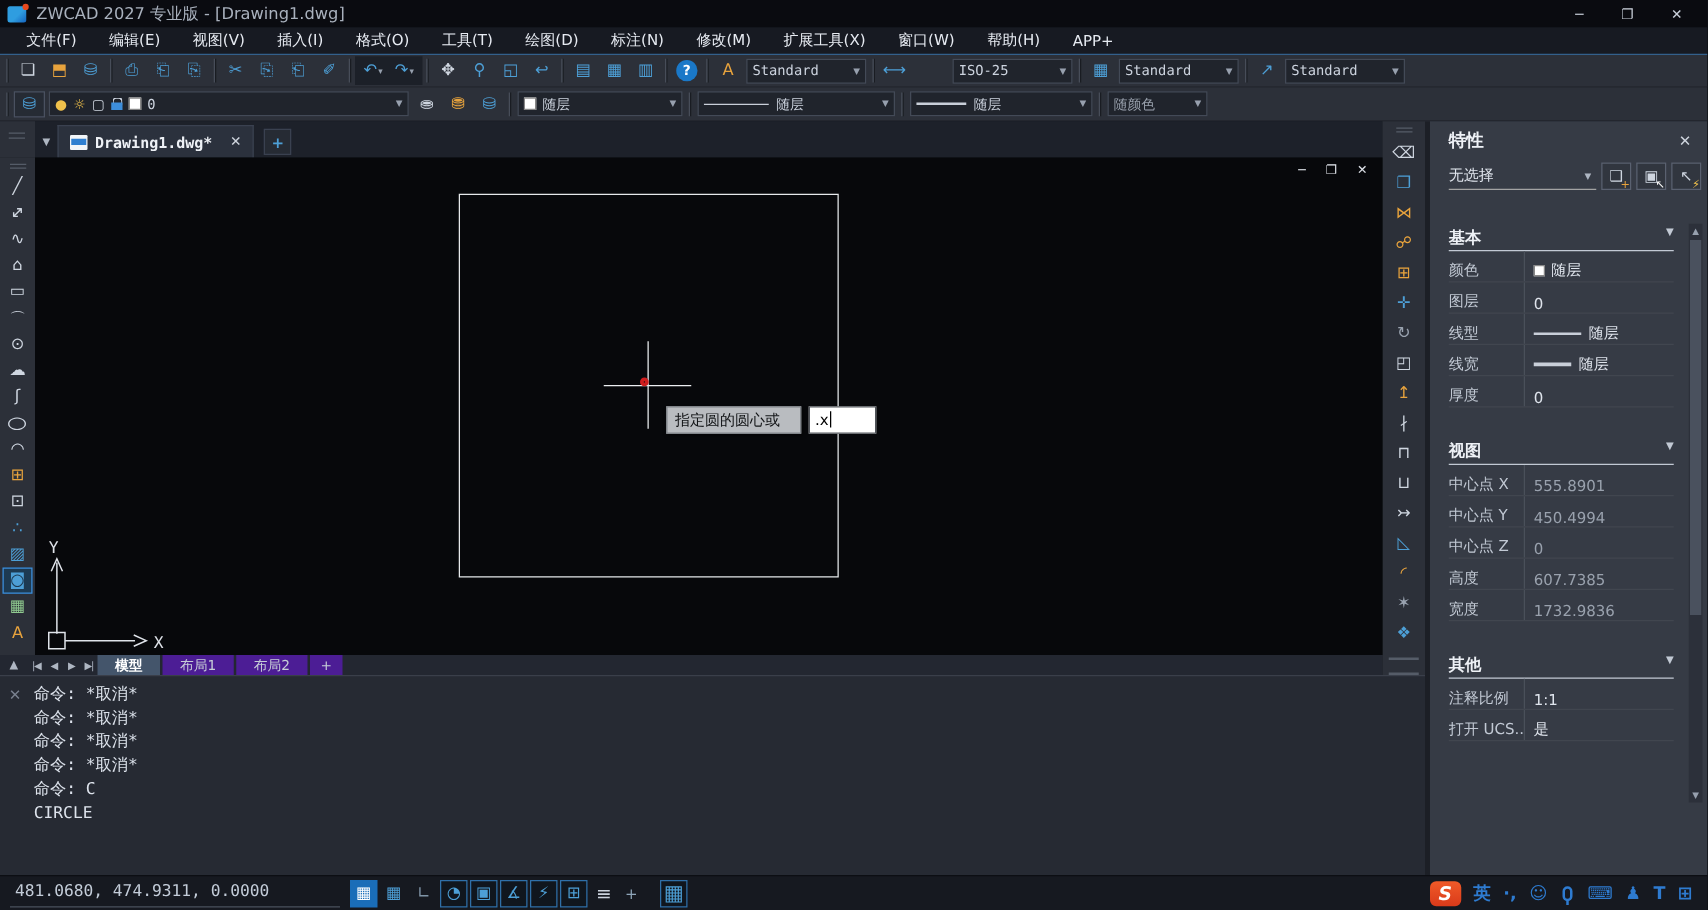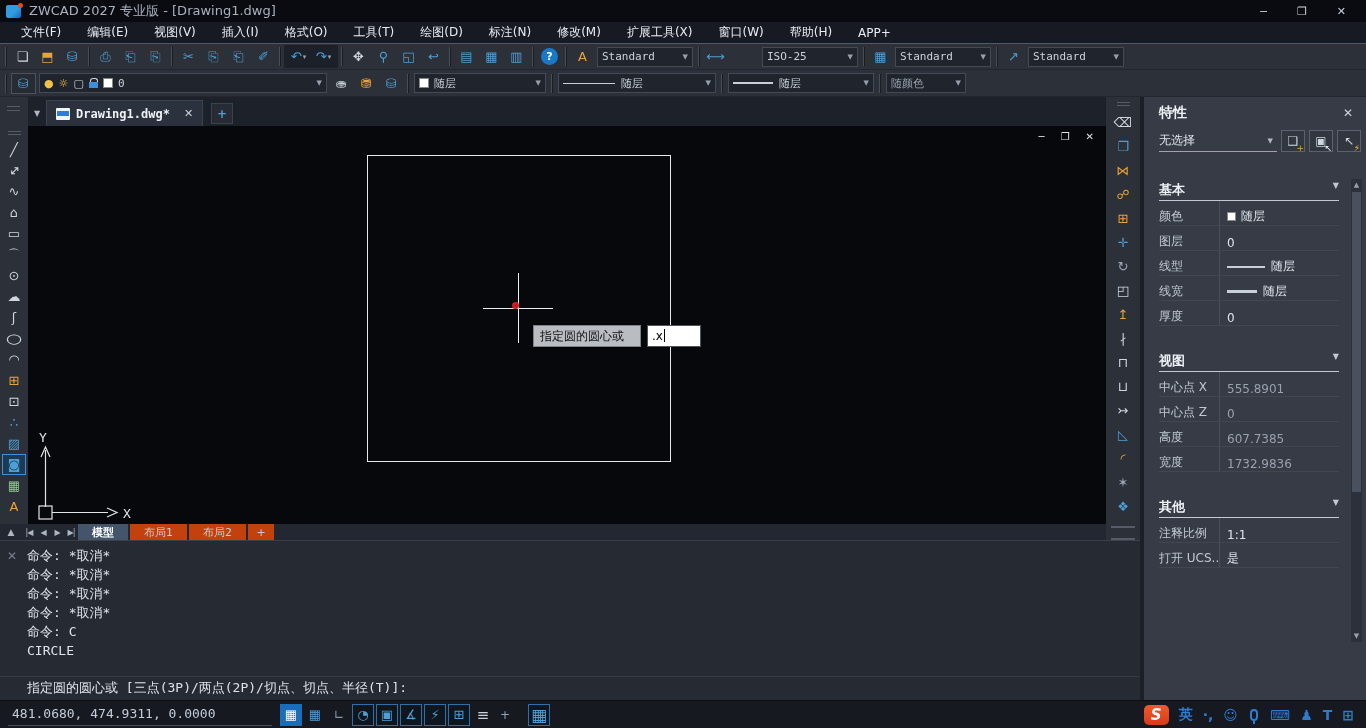--- a/index.html
+++ b/index.html
@@ -73,21 +73,21 @@
   .ch-v{position:absolute;left:490px;top:147px;width:1px;height:70px;background:#eceef1}
   .ch-ring{position:absolute;left:484px;top:176px;width:7px;height:7px;border:3px solid #cf1d1d;border-radius:50%}
   .dyn-tooltip{position:absolute;left:505px;top:199px;width:108px;height:22px;background:#b9bcc0;border:1px solid #7e8288;color:#101214;font-size:12px;line-height:20px;padding-left:6px;box-shadow:1px 2px 3px rgba(0,0,0,.6)}
   .dyn-input{position:absolute;left:619px;top:199px;width:54px;height:22px;background:#fff;border:1px solid #50545a;color:#000;font-size:12px;line-height:20px;padding-left:4px}
   .caret{display:inline-block;width:1px;height:13px;background:#000;vertical-align:-2px;margin-left:1px}
   .ucs{position:absolute;left:2px;top:300px}
 
   .layouttabs{height:16px;background:#232731;display:flex;align-items:center;font-size:11px}
   .ltup{width:22px;text-align:center;color:#aeb6c2;font-size:9px}
   .ltnav{width:14px;text-align:center;color:#aeb6c2;font-size:8px;letter-spacing:-1px}
-  .lttab{height:16px;display:flex;align-items:center;padding:0 14px;background:#c2410c;color:#c6cdd7;margin-right:2px}
+  .lttab{height:16px;display:flex;align-items:center;padding:0 14px;background:#4c1d95;color:#c6cdd7;margin-right:2px}
   .lttab.active{background:#44556b;color:#fff;font-weight:bold}
   .ltadd{padding:0;width:26px;justify-content:center}
 
   .cmdpanel{height:160px;background:#262a33;border-top:1px solid #3a3f4a;position:relative;display:flex;flex-direction:column}
   .cmdclose{position:absolute;left:7px;top:8px;color:#79818f;font-size:12px}
   .cmdlines{flex:1;padding:5px 0 0 27px;font-size:13px;line-height:19px;color:#dde3ec}
   .cmdprompt{height:24px;border-top:1px solid #353a45;padding-left:27px;font-size:13px;line-height:22px;color:#dde3ec;white-space:nowrap}
 
   
   .props{width:226px;background:#363b45;border-left:4px solid #1c1f26;position:relative;padding-top:3px;flex:none}
@@ -501,21 +501,20 @@
       <div class="cmdpanel">
         <span class="cmdclose">✕</span>
         <div class="cmdlines mono" id="cmdlines">
             <div>命令: *取消*</div>
             <div>命令: *取消*</div>
             <div>命令: *取消*</div>
             <div>命令: *取消*</div>
             <div>命令: C</div>
             <div>CIRCLE</div>
           </div>
-        <div class="cmdprompt mono">指定圆的圆心或 [三点(3P)/两点(2P)/切点、切点、半径(T)]:</div>
       </div>
     </div>
 
     <div class="props">
       <div class="props-title">
         <span class="t">特性</span>
         <span class="pclose">✕</span>
       </div>
       <div class="props-combo-row">
         <div class="sel-combo">
@@ -588,20 +587,27 @@
               <span class="arr">▼</span>
             </div>
             <div class="prow">
               <span class="plabel">中心点 X</span>
               <span class="pdiv"></span>
               <span class="pval muted">
                 <span>555.8901</span>
               </span>
             </div>
             <div class="prow">
+              <span class="plabel">中心点 Y</span>
+              <span class="pdiv"></span>
+              <span class="pval muted">
+                <span>450.4994</span>
+              </span>
+            </div>
+            <div class="prow">
               <span class="plabel">中心点 Z</span>
               <span class="pdiv"></span>
               <span class="pval muted">
                 <span>0</span>
               </span>
             </div>
             <div class="prow">
               <span class="plabel">高度</span>
               <span class="pdiv"></span>
               <span class="pval muted">

